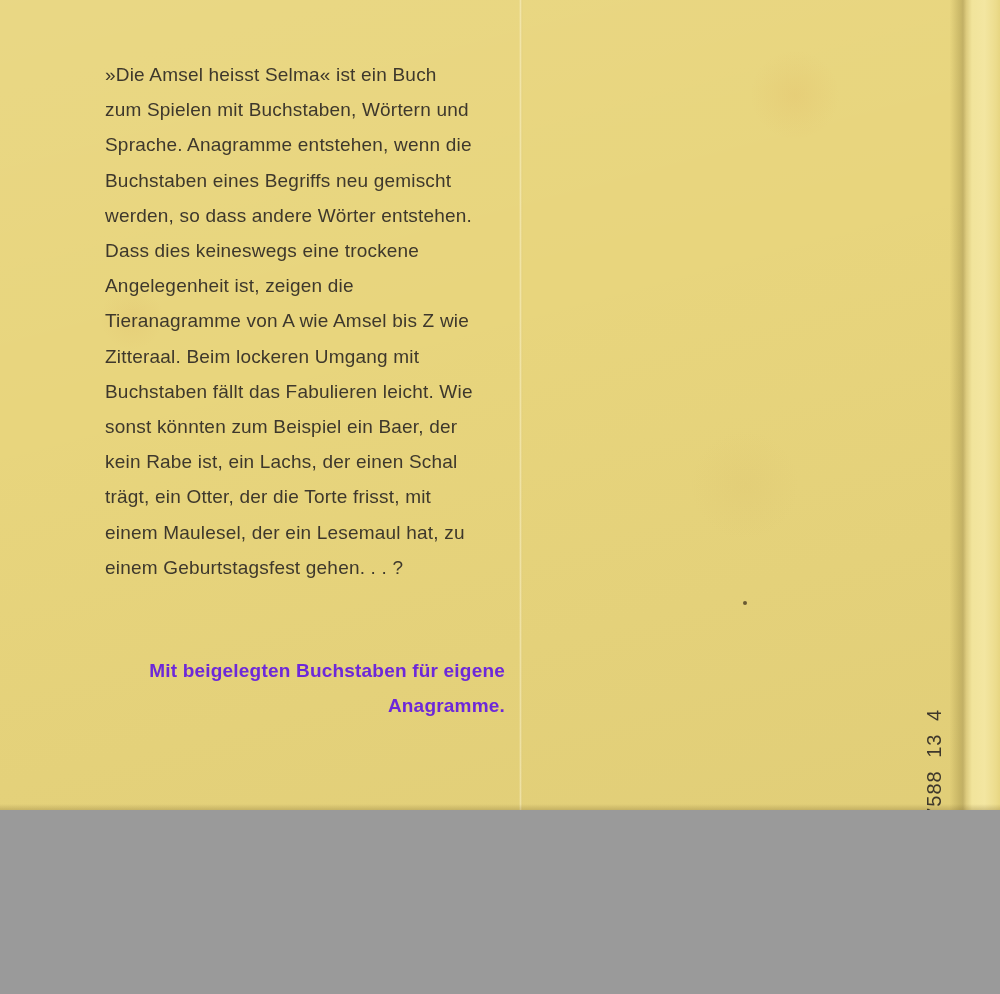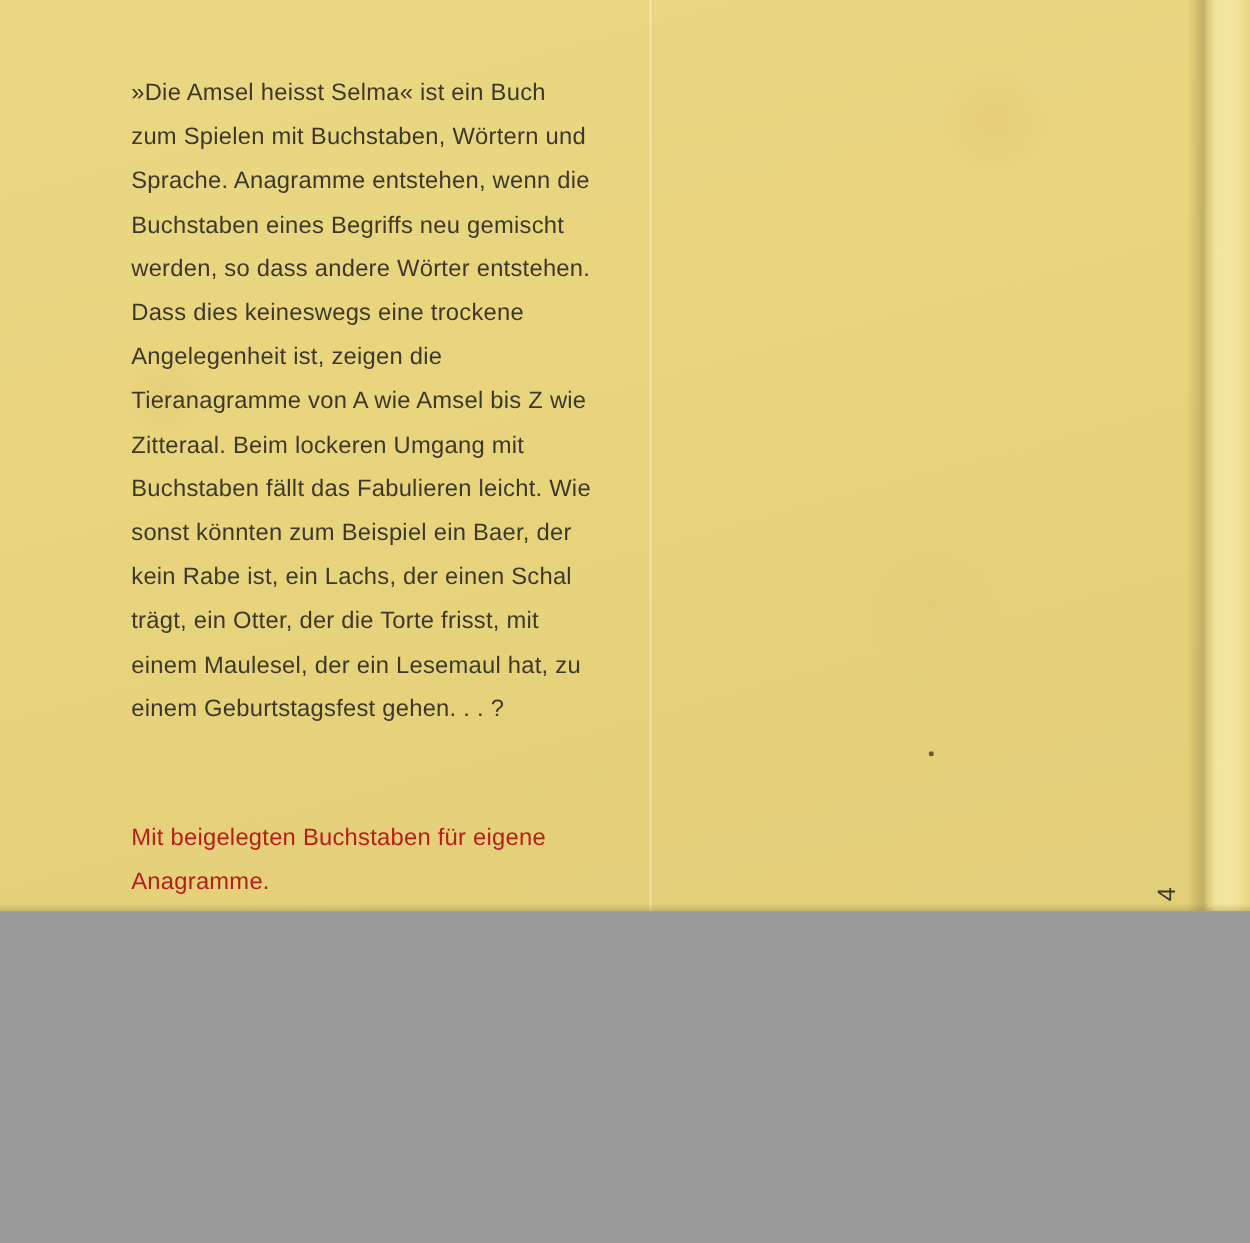--- a/index.html
+++ b/index.html
@@ -3,21 +3,21 @@
 <meta charset="utf-8">
 <style>
   html, body {
     margin: 0;
     padding: 0;
     background: #9a9a9a;
   }
   .cover {
     position: relative;
     width: 1000px;
-    height: 729px;
+    height: 810px;
     background: #e8d57d;
     overflow: hidden;
     font-family: "Liberation Sans", sans-serif;
   }
   
   .paper-tone {
     position: absolute;
     inset: 0;
     background:
       radial-gradient(circle at 795px 95px, rgba(215,140,60,0.10), rgba(215,140,60,0) 45px),
@@ -78,23 +78,24 @@
     white-space: pre-line;
   }
   .note {
     position: absolute;
     left: 105px;
     top: 653px;
     width: 400px;
     font-size: 19px;
     line-height: 35.2px;
     letter-spacing: 0.2px;
-    font-weight: 400;
-    color: #b91c1c;
+    font-weight: 700;
+    color: #6d28d9;
     white-space: pre-line;
+    text-align: right;
   }
   .publisher-logo {
     position: absolute;
     left: 104px;
     top: 887px;
     font-family: "Liberation Serif", serif;
     font-size: 33px;
     letter-spacing: -1.5px;
     white-space: nowrap;
     transform: scaleX(0.78);

